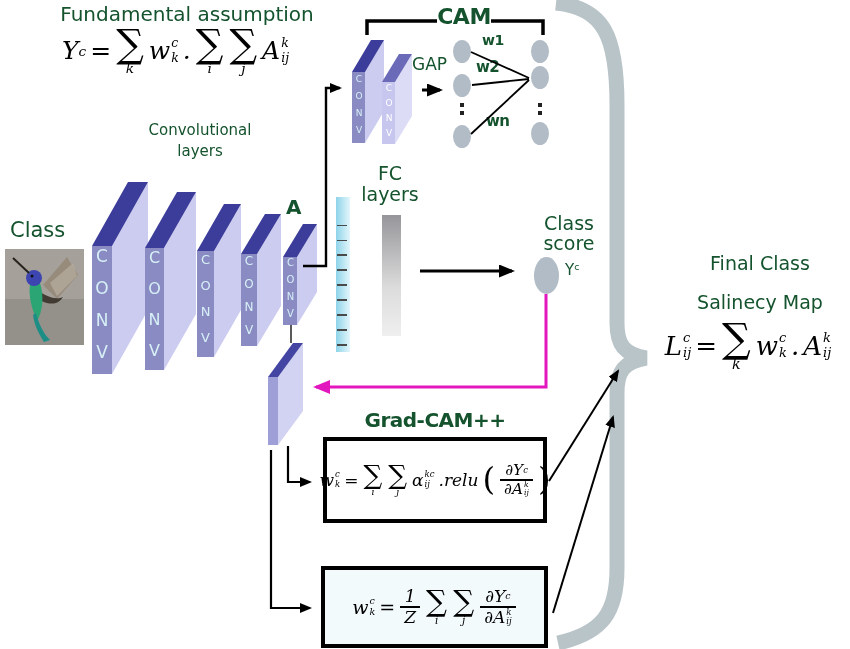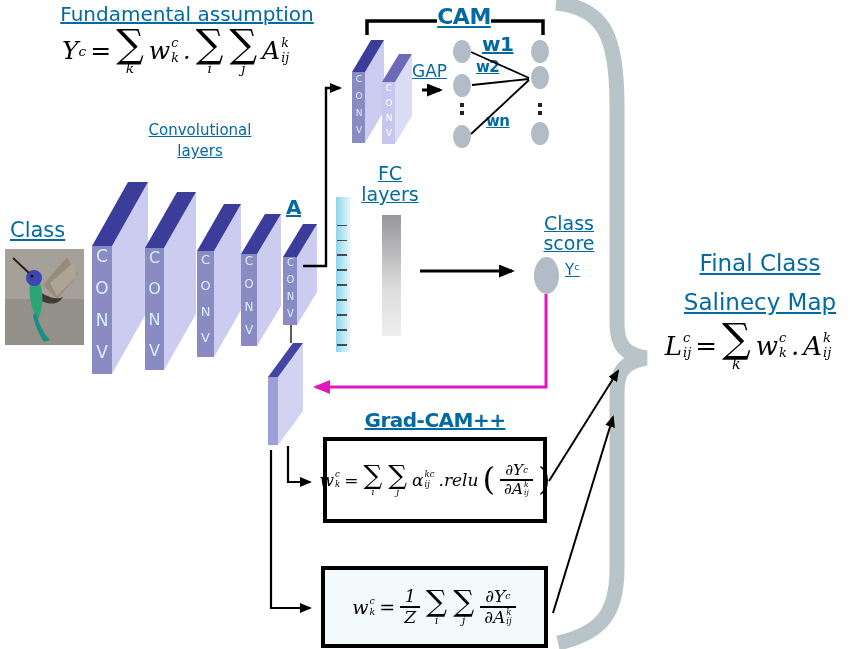--- a/index.html
+++ b/index.html
@@ -1,18 +1,18 @@
 <!DOCTYPE html>
 <html style="--magenta: #e317be; --brace: #b9c4c9; --node: #b2bcc6; --conv-front: #8b8bc3; --conv-top: #3c3c9b; --conv-side: #ccccf0; --conv-text: #d6f0f6; --conv2-front: #c6c6ee; --conv2-top: #6a6ab8; --conv2-side: #dcdcf6; --small-front: #9f9fd8; --small-top: #4444a2; --small-side: #d2d2f2; --fc-cyan-1: #8fd4ea; --fc-cyan-2: #e3f6fb; --gradcam-box-bg: #f3fafc;"><head>
 <meta charset="utf-8">
 <style>
   html,body{margin:0;padding:0;background:#fff;}
   #stage{position:relative;width:850px;height:649px;background:#fff;overflow:hidden;
          font-family:"DejaVu Sans",sans-serif;color:#000;}
-  .lbl{position:absolute;color:#0369a1;text-decoration:underline;}
+  .lbl{position:absolute;color:#14532d;}
   .center{text-align:center;}
   .bold{font-weight:bold;letter-spacing:-0.5px;}
   
   .conv{position:absolute;}
   .conv svg{display:block;}
   .f-front{fill:var(--conv-front);}
   .f-top{fill:var(--conv-top);}
   .f-side{fill:var(--conv-side);}
   .f-front2{fill:var(--conv2-front);}
   .f-top2{fill:var(--conv2-top);}
@@ -186,34 +186,34 @@
   </div>
   <div class="conv" style="left:382px;top:54px;">
     <svg width="30" height="90">
         <polygon class="f-side2" points="13,28 30,0 30,62 13,90"></polygon>
         <polygon class="f-top2" points="0,28 13,28 30,0 17,0"></polygon>
         <rect class="f-front2" x="0" y="28" width="13" height="62"></rect>
       </svg>
     <span class="convtext white" style="left:0;top:28px;width:13px;height:62px;line-height:13px;font-size:9px;letter-spacing:5px;">CONV</span>
   </div>
 
-  <div class="lbl" style="left:412px;top:61px;font-size:17px;">GAP</div>
+  <div class="lbl" style="left:412px;top:54px;font-size:17px;">GAP</div>
 
   <div class="node" style="left:453px;top:40px;width:18px;height:23px;"></div>
   <div class="node" style="left:453px;top:74px;width:18px;height:23px;"></div>
   <div class="node" style="left:453px;top:125px;width:18px;height:23px;"></div>
   <div class="vdot" style="left:460px;top:103px;"></div>
   <div class="vdot" style="left:460px;top:111px;"></div>
   <div class="node" style="left:531px;top:40px;width:18px;height:23px;"></div>
   <div class="node" style="left:531px;top:66px;width:18px;height:23px;"></div>
   <div class="node" style="left:531px;top:122px;width:18px;height:23px;"></div>
   <div class="vdot" style="left:538px;top:103px;"></div>
   <div class="vdot" style="left:538px;top:111px;"></div>
 
-  <div class="lbl bold" style="left:482px;top:32px;font-size:20px;">w1</div>
+  <div class="lbl bold" style="left:482px;top:32px;font-size:14px;">w1</div>
   <div class="lbl bold" style="left:476px;top:58px;font-size:15px;">w2</div>
   <div class="lbl bold" style="left:486px;top:112px;font-size:15px;">wn</div>
 
   <div class="lbl center" style="left:355px;top:163px;width:70px;font-size:19px;line-height:21px;">
     <span>FC</span><br>
     <span>layers</span>
   </div>
   <div class="fc-cyan">
       <div class="ticks"></div>
     </div>
@@ -337,21 +337,21 @@
               <span class="ss">
                 <span>k</span>
                 <span>ij</span>
               </span>
             </span>
           </span>
         </span>
       </div>
   </div>
 
-  <div class="lbl center" style="left:680px;top:254px;width:160px;font-size:23px;line-height:19.5px;">
+  <div class="lbl center" style="left:680px;top:254px;width:160px;font-size:19px;line-height:19.5px;">
     <span>Final Class</span><br>
     <br>
     <span>Salinecy Map</span>
   </div>
   <div class="math" style="position:absolute;left:648px;top:320px;width:200px;justify-content:center;font-size:26px;">
       <span class="tk">
         <span>L</span>
         <span class="ss">
           <span>c</span>
           <span>ij</span>

